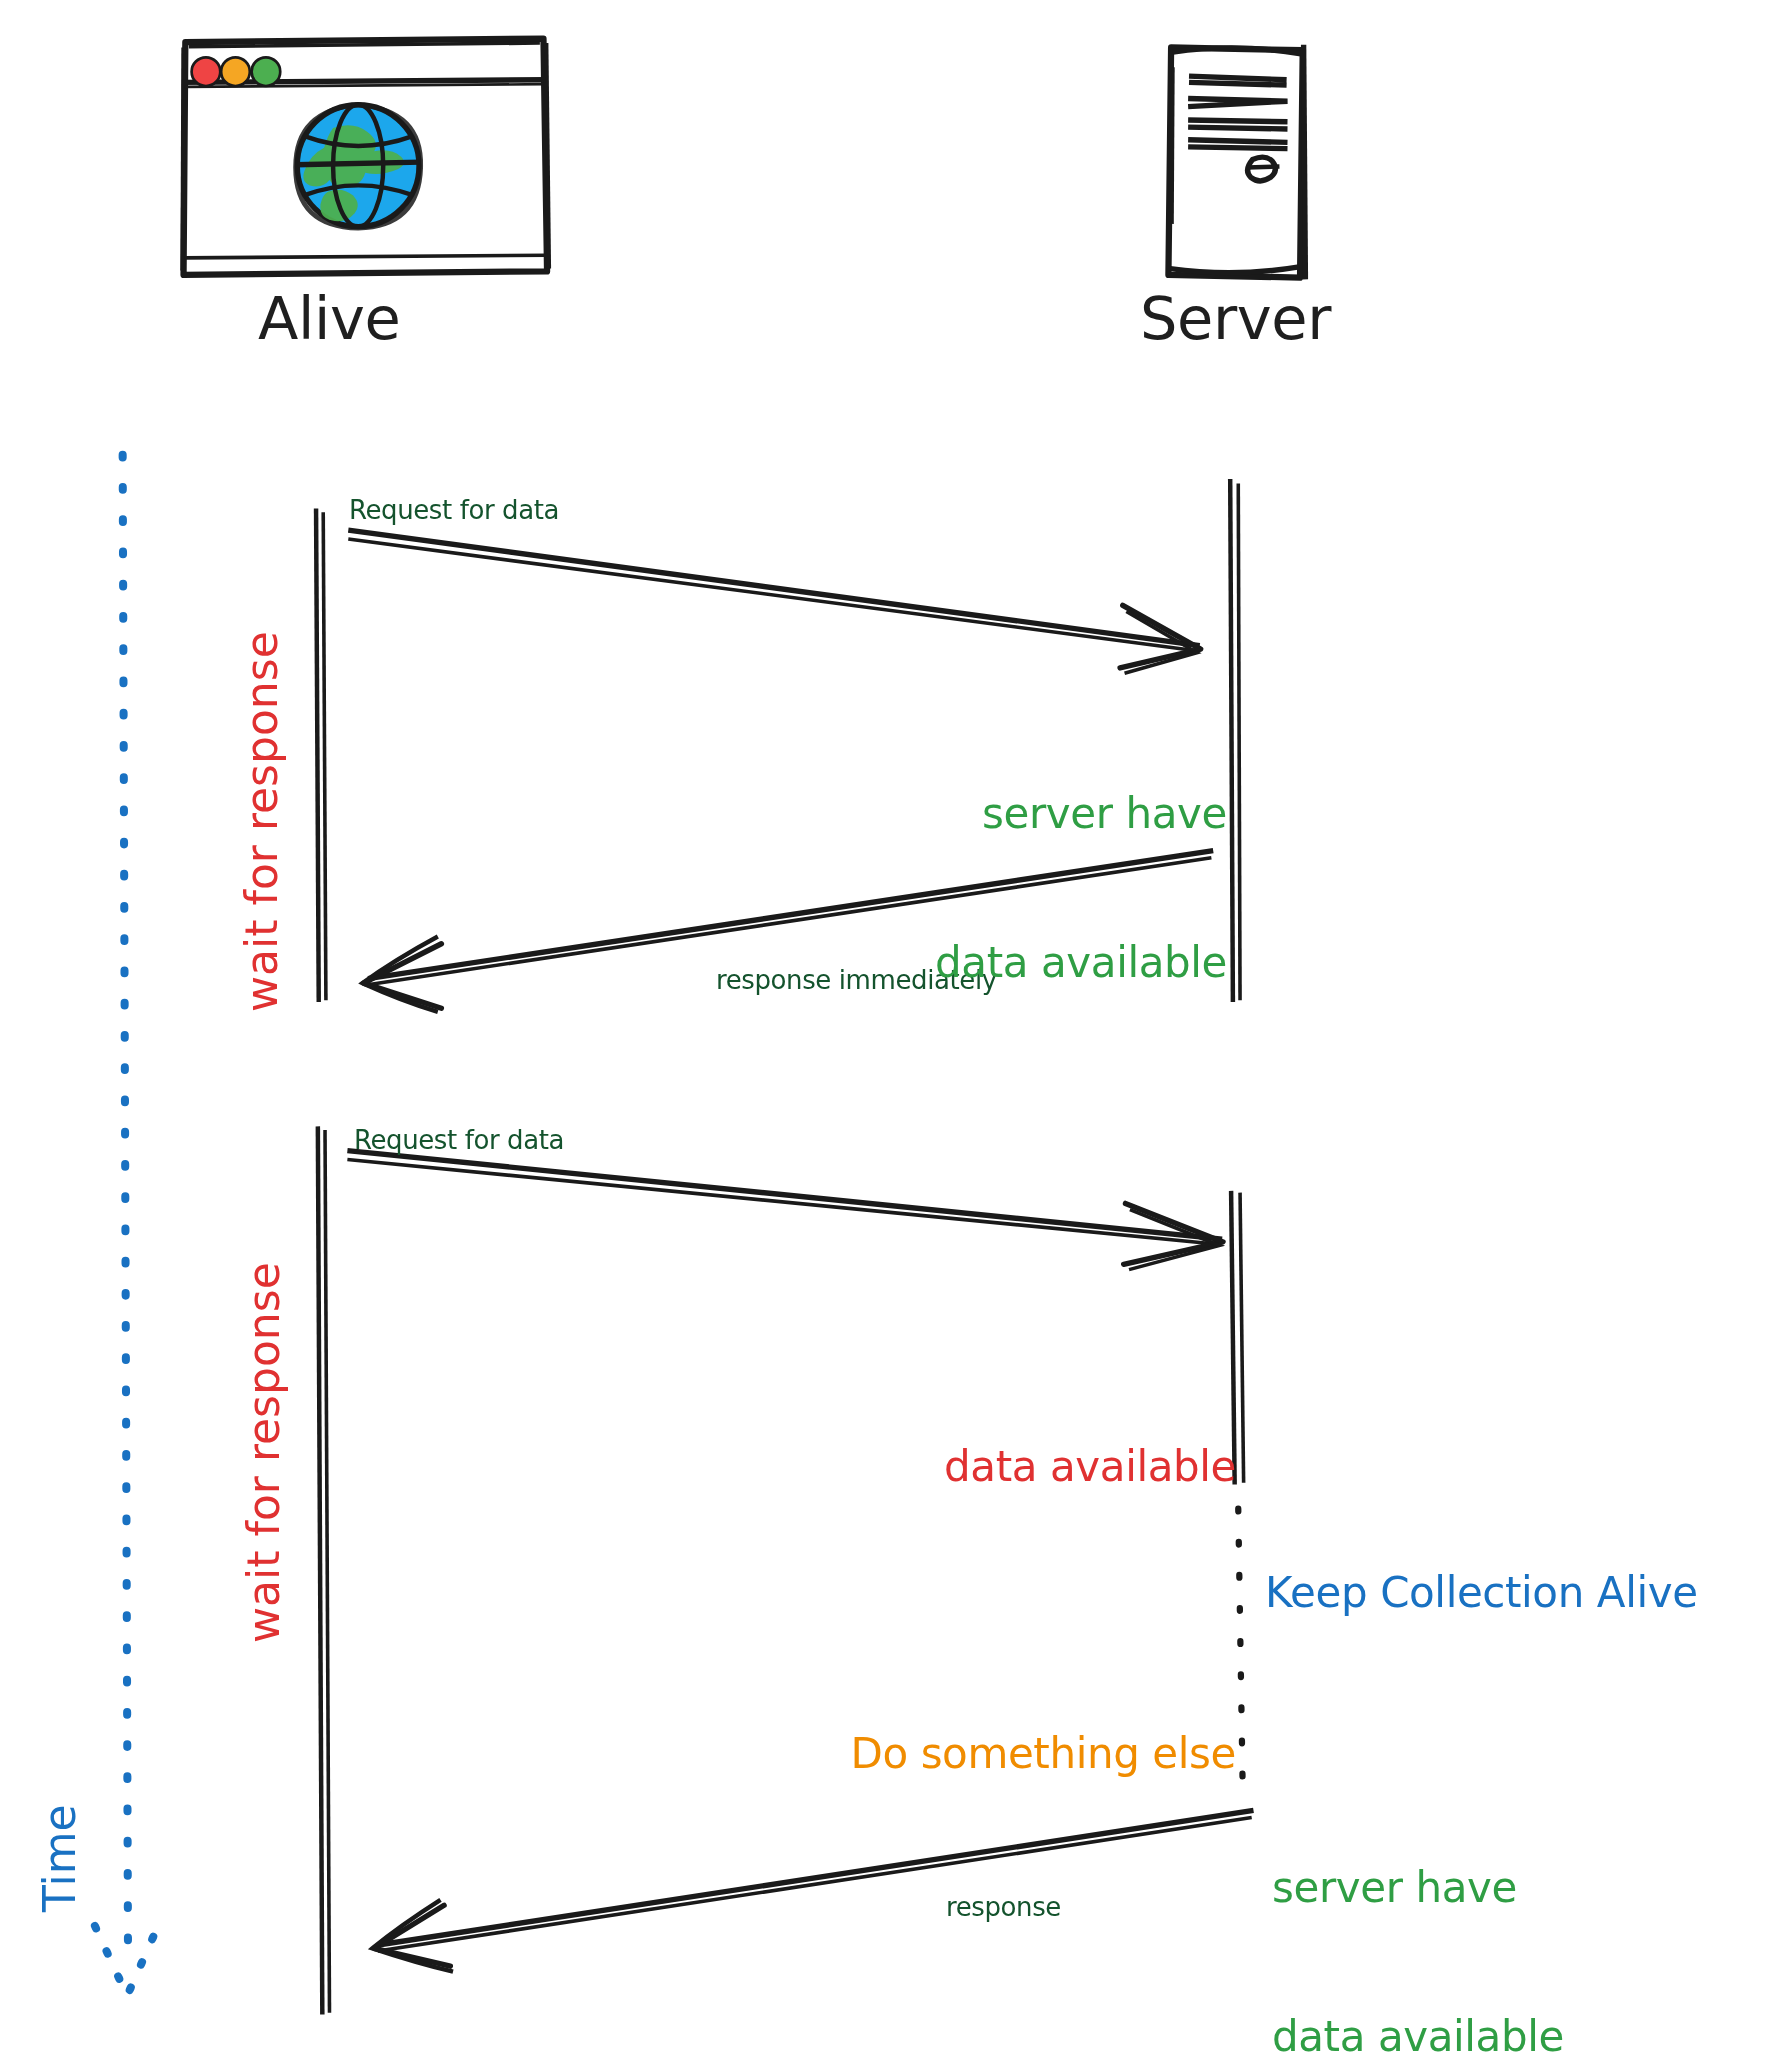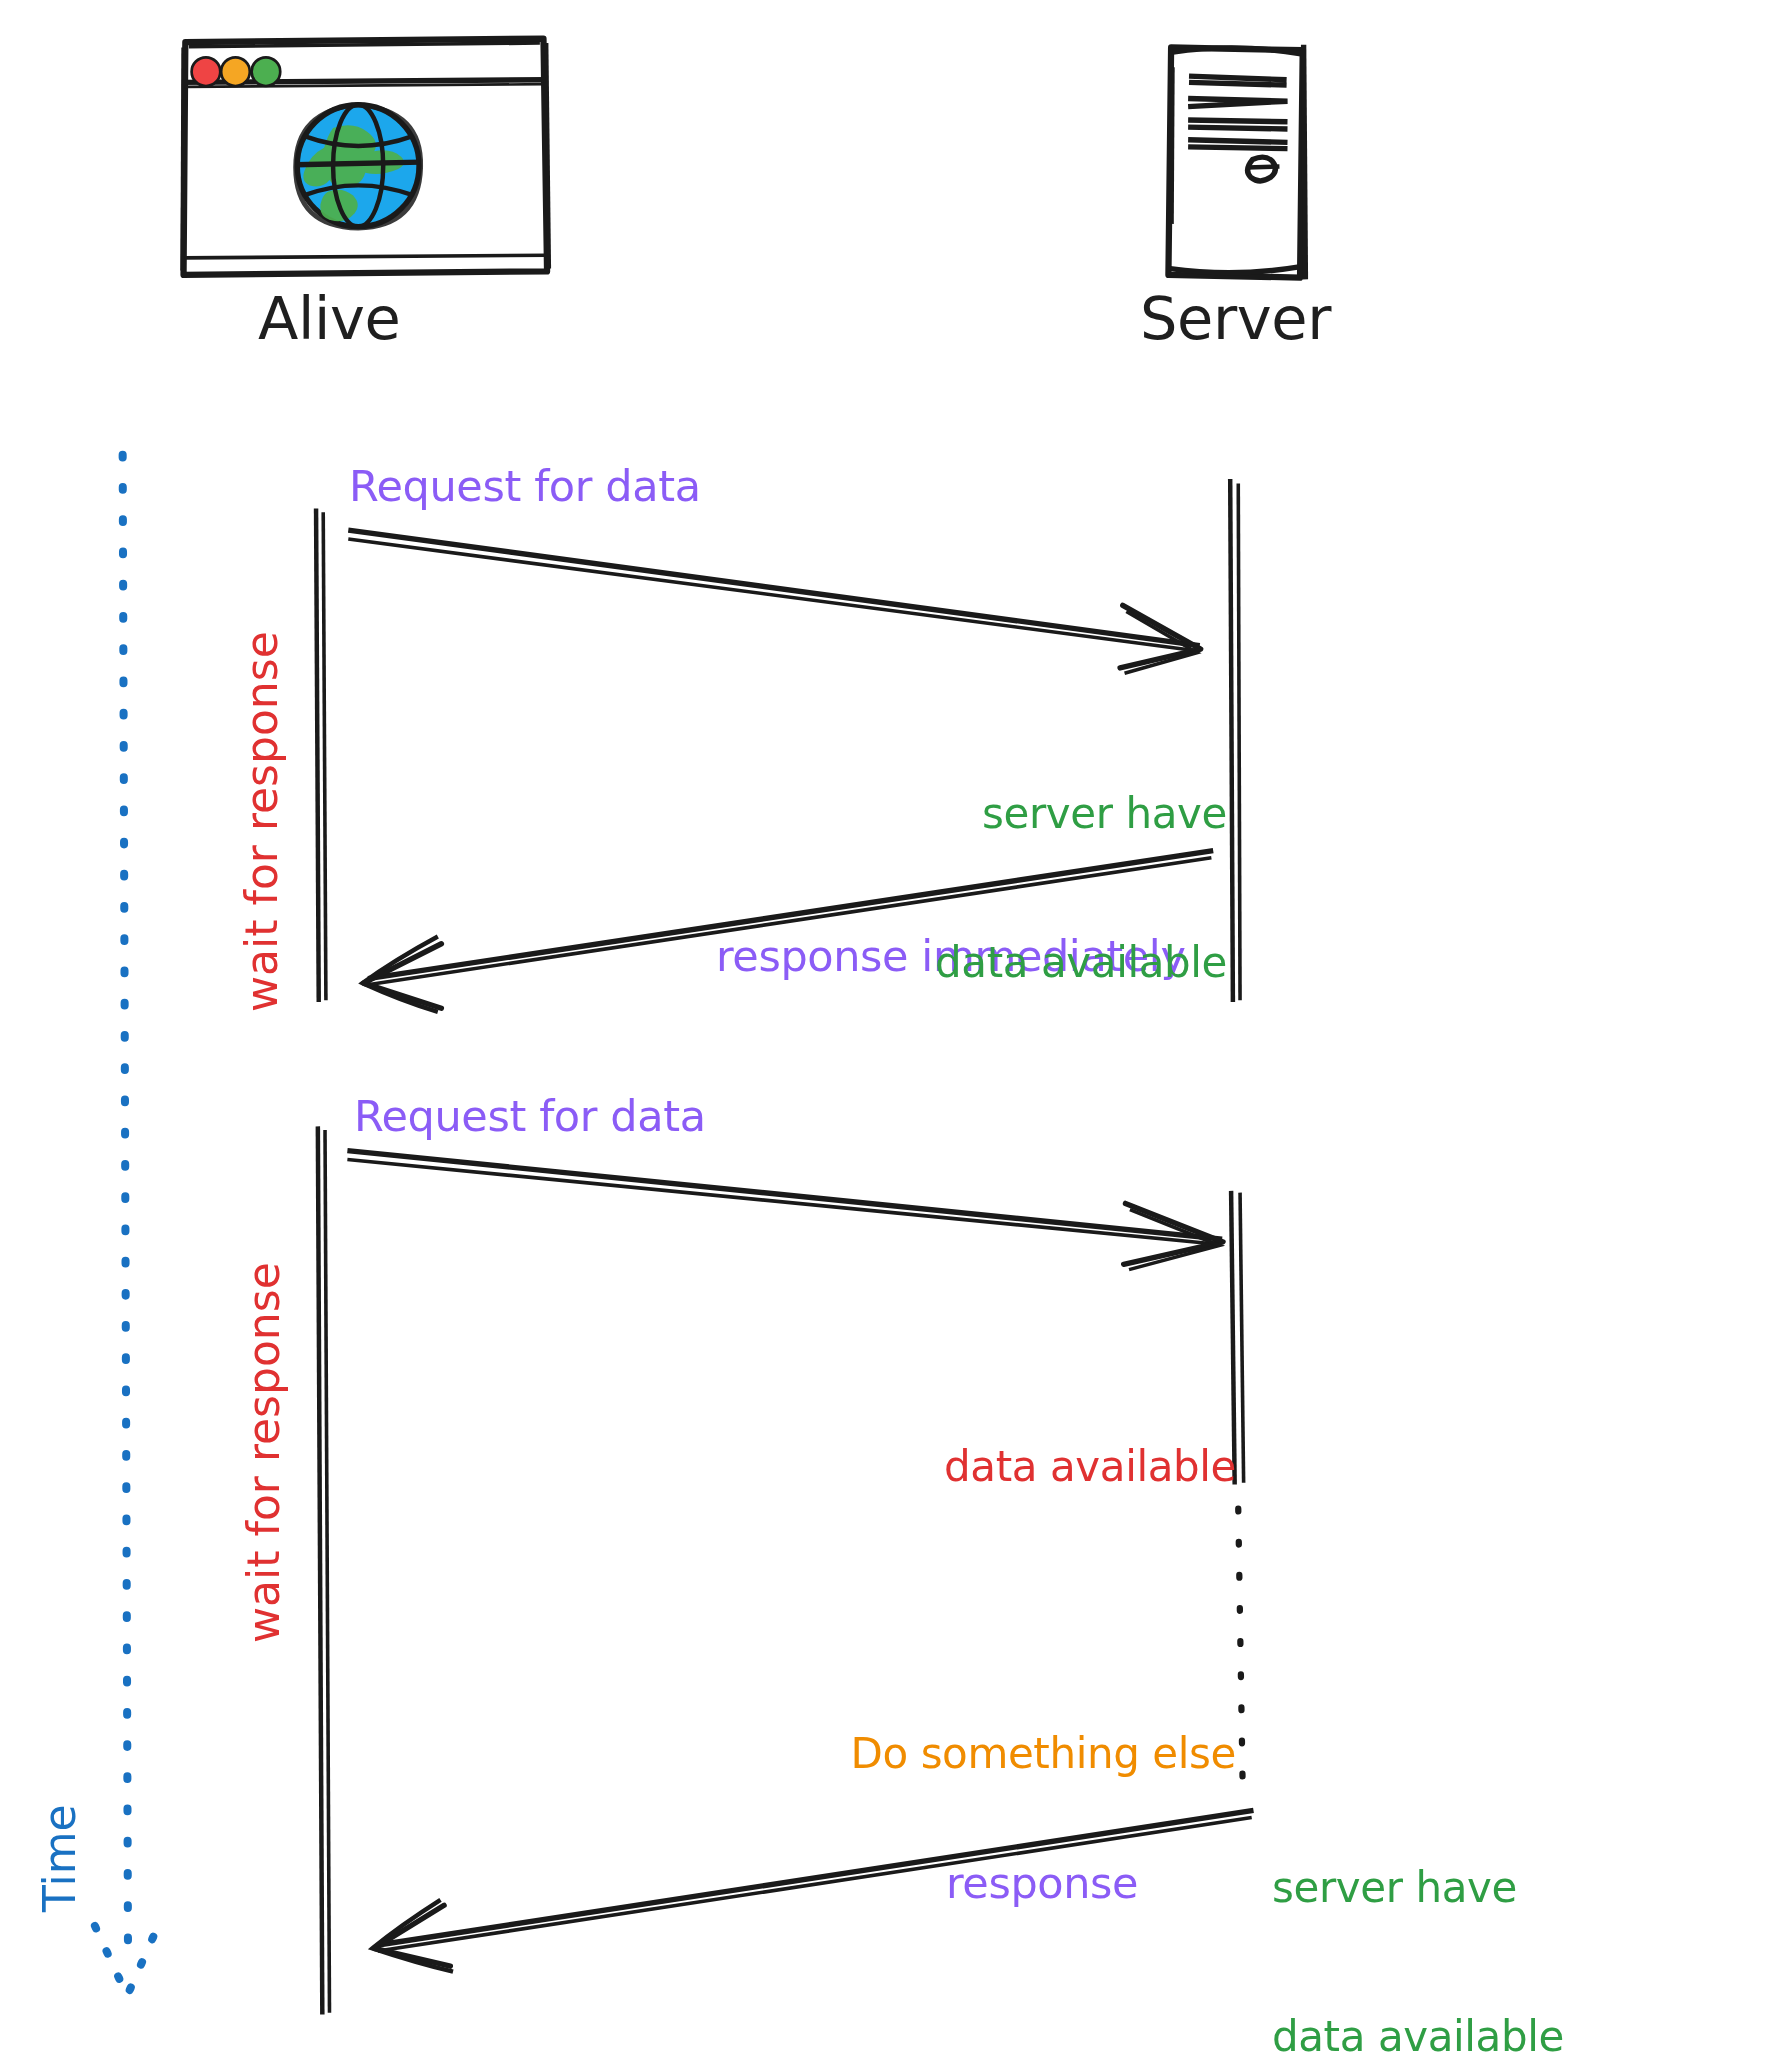--- a/index.html
+++ b/index.html
@@ -30,22 +30,23 @@
     font-family: "DejaVu Sans", sans-serif;
     line-height: 1.18;
     letter-spacing: -0.4px;
   }
   .node-title {
     font-size: 59px;
     color: #1f1f1f;
     font-weight: 400;
   }
   .msg {
-    font-size: 43px;
-    color: #8b5cf6;
+    font-size: 26px;
+    color: #14532d;
+    margin-top: 34px;
   }
   .green { color: #2f9e44; font-size: 42px; }
   .red   { color: #e03131; font-size: 42px; }
   .blue  { color: #1971c2; font-size: 42px; }
   .orange{ color: #f08c00; font-size: 42px; }
   .ralign { text-align: right; }
   .vertical-red {
     position: absolute;
     color: #e03131;
     font-size: 44px;
@@ -203,20 +204,21 @@
 
   <div class="lbl msg" style="left:354px; top:1091px;">Request for data</div>
 
   <div class="lbl msg" style="left:946px; top:1858px;">response</div>
 
   <div class="lbl red ralign" style="left:681px; top:1343px; width:555px;">
     <div>data available</div>
   </div>
 
   <div class="lbl blue" style="left:1265px; top:1469px;">
+    <div>Keep Collection Alive</div>
   </div>
 
   <div class="lbl orange ralign" style="left:752px; top:1630px; width:484px;">
     <div>Do something else</div>
   </div>
 
   <div class="lbl green" style="left:1272px; top:1764px;">
     <div>server have</div>
     <div>data available</div>
   </div>

